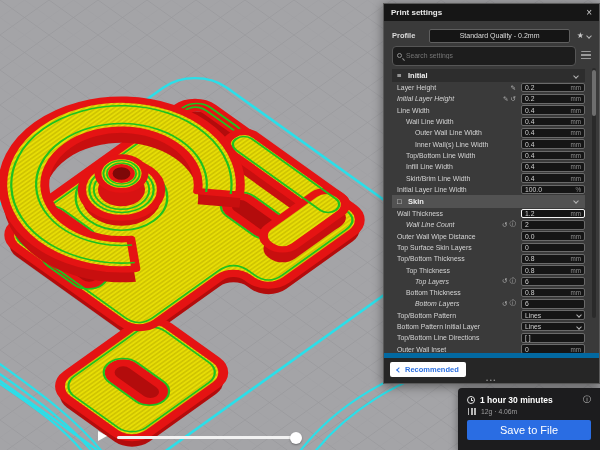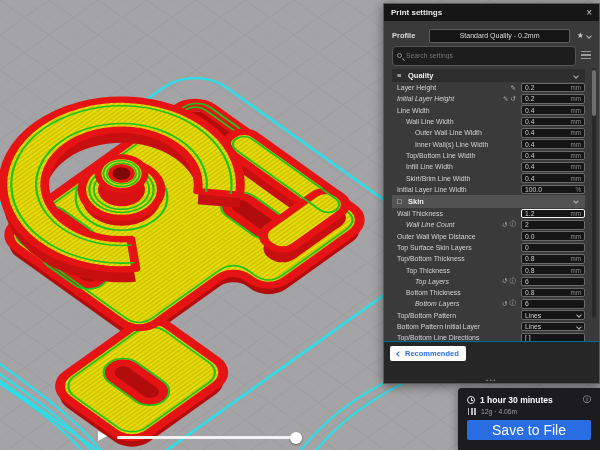--- a/index.html
+++ b/index.html
@@ -55,42 +55,42 @@
   .row .ics:empty + .val, .val { margin-left:auto; }
   .row .ics:not(:empty) + .val { margin-left:3px; }
   .val.foc { border-color:#f5f5f5; }
   .vv { font-size:6.8px; color:#cfcfcf; }
   .un { margin-left:auto; font-size:6.3px; color:#8f8f8f; }
   .val.sel-box .chev { margin-left:auto; }
 
   .scrollbar { position:absolute; right:3px; top:64px; width:4px; height:250px; background:#2a2a2a; border-radius:2px; }
   .thumb { position:absolute; top:2px; left:0; width:4px; height:46px; background:#6e6e6e; border-radius:2px; cursor:pointer; }
 
-  .panel-footer { position:absolute; left:0; right:0; bottom:0; height:42px; background:#262626; border-top:1px solid #0369a1; }
+  .panel-footer { position:absolute; left:0; right:0; bottom:0; height:30px; background:#262626; border-top:5px solid #0369a1; }
   .rec-btn { position:absolute; left:6px; top:4px; height:15px; background:#ffffff; border-radius:2px;
     display:inline-flex; align-items:center; padding:0 7px; cursor:pointer; }
   .chev-left { width:4px; height:4px; border-left:1.4px solid #2a6fe0; border-bottom:1.4px solid #2a6fe0;
     transform:rotate(45deg); margin-right:4px; }
   .rec-lb { font-size:7.5px; font-weight:bold; color:#2a6fe0; }
   .drag-dots { position:absolute; bottom:0px; width:100%; text-align:center; color:#8f8f8f; font-size:6px; letter-spacing:1.5px; cursor:pointer; }
 
   
   .jobbox { position:absolute; left:458px; top:388px; width:142px; height:62px; background:#1c1c1e;
     border-radius:4px 0 0 0; box-shadow:0 2px 8px rgba(0,0,0,.4); padding:6px 9px 0 9px; }
   .job-row { display:flex; align-items:center; }
   .clock { width:8px; height:8px; border:1px solid #e2e2e2; border-radius:50%; position:relative; flex:none; }
   .clock::after { content:""; position:absolute; left:2.8px; top:1.2px; width:1px; height:2.6px; background:#e2e2e2; }
   .clock::before { content:""; position:absolute; left:3px; top:3.4px; width:2.4px; height:1px; background:#e2e2e2; }
   .job-time { margin-left:5px; font-size:8.5px; font-weight:bold; color:#ffffff; }
   .job-info-ic { margin-left:auto; font-size:8px; color:#c4c4c4; cursor:pointer; }
   .spool { width:9px; height:7px; margin-left:0.5px; flex:none;
     background:repeating-linear-gradient(90deg,#b9b9b9 0 1.4px, transparent 1.4px 3.2px); }
   .job-mat { margin-left:4.5px; font-size:6.8px; color:#9c9c9e; }
   .save-btn { margin-top:5px; height:20px; background:#2a6de3; border-radius:2px; display:flex;
-    align-items:center; justify-content:center; color:#ffffff; font-size:14px; cursor:pointer; }
+    align-items:center; justify-content:center; color:#ffffff; font-size:11px; cursor:pointer; }
 </style>
 </head>
 <body>
 
 <div id="stage">
 
   
   <svg width="600" height="450" viewBox="0 0 600 450">
     <defs>
       <pattern id="grid" width="49" height="35" patternUnits="userSpaceOnUse">
@@ -214,21 +214,21 @@
       <div class="search-box">
         <span class="mag"></span>
         <input placeholder="Search settings" style="">
       </div>
       <div class="filter-ic"></div>
     </div>
 
     <div class="settings-list">
         <div class="cat">
           <div class="cat-ic">≡</div>
-          <div class="cat-lb">Quality</div>
+          <div class="cat-lb">Initial</div>
           <div class="chev"></div>
         </div>
         <div class="row">
           <div class="lb">Layer Height</div>
           <div class="ics">
             <div class="ic" style="display: inline;">✎</div>
           </div>
           <div class="val">
             <div class="vv" style="display: inline;">0.2</div>
             <div class="un" style="margin-left: auto;">mm</div>

